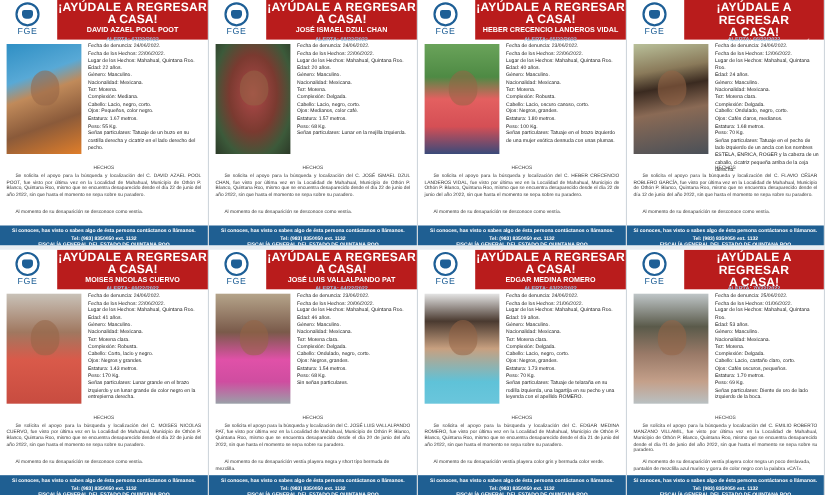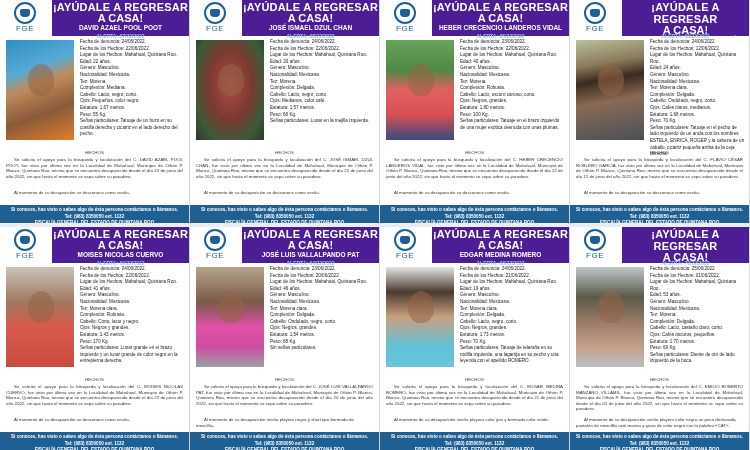--- a/index.html
+++ b/index.html
@@ -4,21 +4,21 @@
 <style>
   html, body { margin:0; padding:0; }
   body { width:750px; height:450px; overflow:hidden; background:#e9eef2; font-family:"Liberation Sans", sans-serif; }
   .grid { position:relative; width:750px; height:450px; }
   .poster { position:absolute; background:#ffffff; overflow:hidden; box-sizing:border-box; border-right:1px solid #cfd6dc; }
   .header { position:absolute; left:0; top:0; right:0; height:37px; }
   .logo { position:absolute; left:6px; top:2px; width:38px; height:34px; text-align:center; }
   .logo .seal { width:22px; height:22px; margin:0 auto; border-radius:50%; border:2px solid #1e5f96; box-sizing:border-box; background:#fff; position:relative; }
   .logo .seal:after { content:""; position:absolute; left:4px; top:5px; width:10px; height:8px; background:#1e5f96; border-radius:2px 2px 4px 4px; }
   .logo .fge { font-size:8px; font-weight:normal; color:#1e5f96; line-height:9px; letter-spacing:0.5px; }
-  .banner { position:absolute; left:52px; top:0; right:0; height:36px; background:#4c1d95; color:#fff; text-align:center; }
+  .banner { position:absolute; left:52px; top:0; right:0; height:36px; background:#b91c1c; color:#fff; text-align:center; }
   .banner .t1 { font-size:11px; font-weight:bold; line-height:12px; margin-top:1px; letter-spacing:0.2px; }
   .banner .t2 { font-size:11px; font-weight:bold; line-height:11px; }
   .banner .nm { font-size:6.5px; font-weight:bold; line-height:8px; }
   .banner .al { position:absolute; left:0; right:0; bottom:-3px; font-size:5px; color:#9fc3e2; line-height:6px; font-weight:bold; }
   .photo { position:absolute; left:6px; top:40px; width:68px; height:100px; overflow:hidden; }
   .details { position:absolute; left:80px; top:39px; right:4px; font-size:4.6px; line-height:6.6px; color:#222; }
   .details div { white-space:nowrap; overflow:hidden; text-overflow:clip; }
   .details .wrap { white-space:normal; }
   .hechos-title { position:absolute; left:0; right:0; top:150px; text-align:center; font-size:4.4px; color:#444; }
   .hechos { position:absolute; left:6px; right:6px; top:157px; font-size:4.4px; line-height:5.6px; color:#333; text-align:justify; text-indent:8px; }

